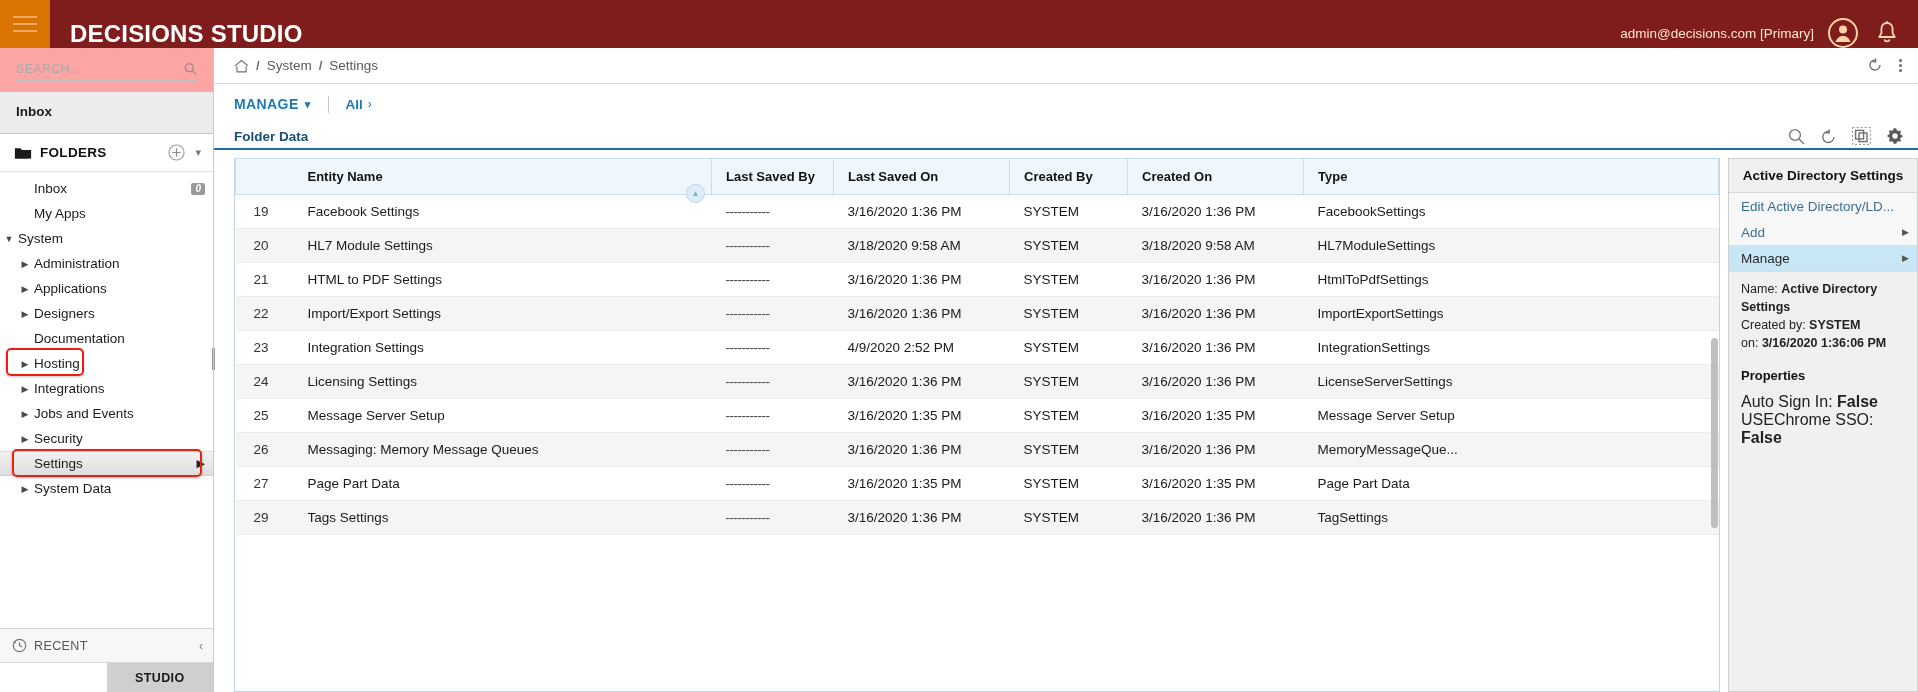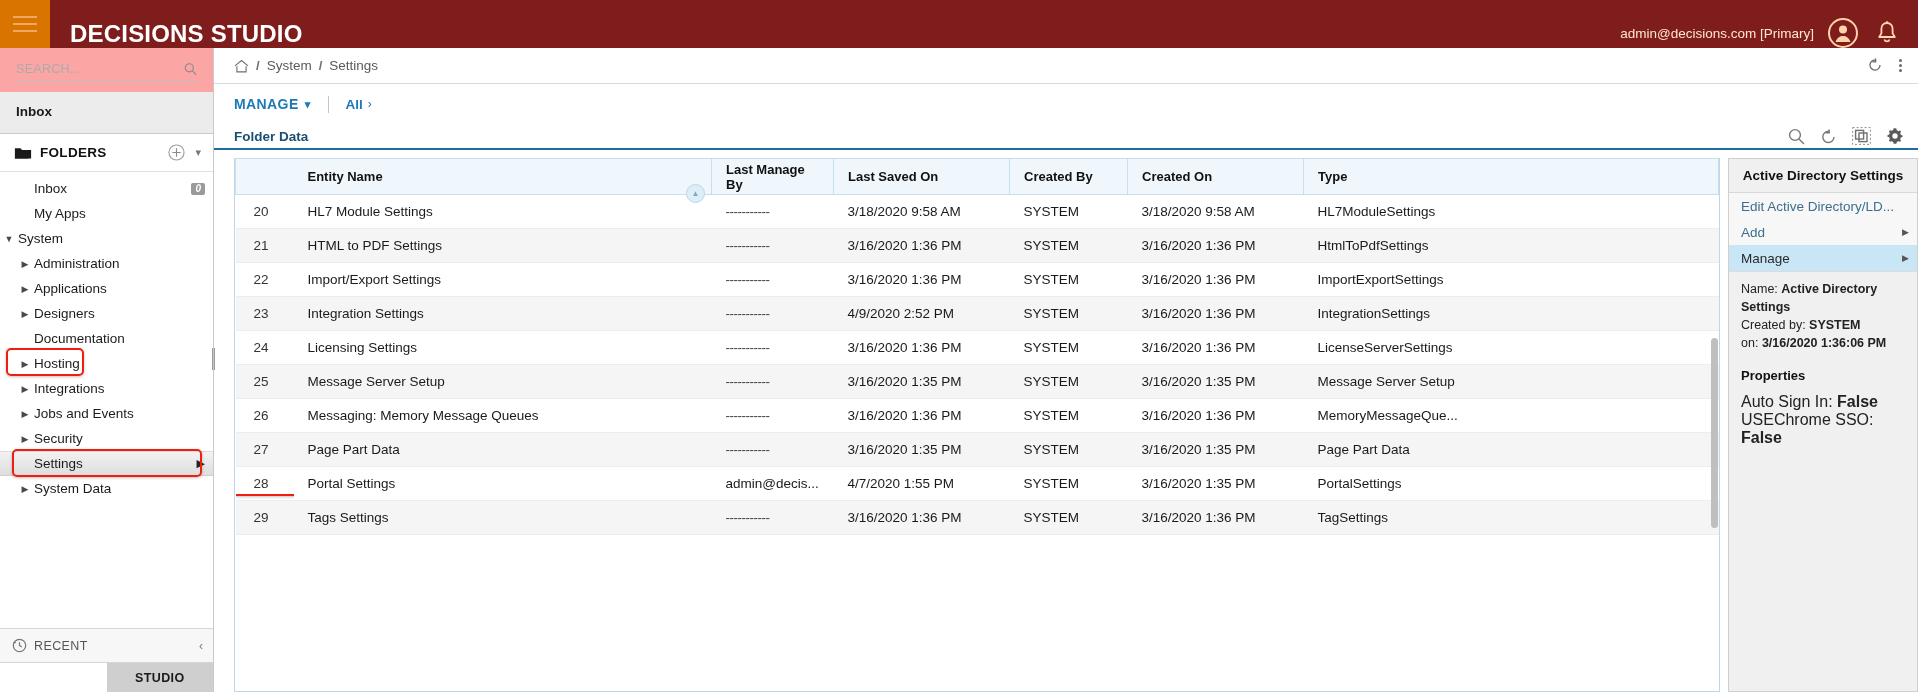--- a/index.html
+++ b/index.html
@@ -412,29 +412,38 @@
 
         <div class="table-wrap">
           <table>
             <thead>
               <tr>
                 <th class="c-idx"></th>
                 <th class="c-name">
                   <span>Entity Name</span>
                   <span class="sort-bubble">▲</span>
                 </th>
-                <th class="c-lsb">Last Manage By</th>
+                <th class="c-lsb">Last Saved By</th>
                 <th class="c-lso">Last Saved On</th>
                 <th class="c-cb">Created By</th>
                 <th class="c-co">Created On</th>
                 <th class="c-type">Type</th>
               </tr>
             </thead>
             <tbody id="tbody">
                 <tr>
+                  <td class="idx">19</td>
+                  <td class="name">Facebook Settings</td>
+                  <td class="dash">-----------</td>
+                  <td>3/16/2020 1:36 PM</td>
+                  <td>SYSTEM</td>
+                  <td>3/16/2020 1:36 PM</td>
+                  <td>FacebookSettings</td>
+                </tr>
+                <tr>
                   <td class="idx">20</td>
                   <td class="name">HL7 Module Settings</td>
                   <td class="dash">-----------</td>
                   <td>3/18/2020 9:58 AM</td>
                   <td>SYSTEM</td>
                   <td>3/18/2020 9:58 AM</td>
                   <td>HL7ModuleSettings</td>
                 </tr>
                 <tr>
                   <td class="idx">21</td>
@@ -491,29 +500,20 @@
                   <td>MemoryMessageQue...</td>
                 </tr>
                 <tr>
                   <td class="idx">27</td>
                   <td class="name">Page Part Data</td>
                   <td class="dash">-----------</td>
                   <td>3/16/2020 1:35 PM</td>
                   <td>SYSTEM</td>
                   <td>3/16/2020 1:35 PM</td>
                   <td>Page Part Data</td>
-                </tr>
-                <tr style="position: relative;">
-                  <td class="idx" style="position: relative;">28<div class="hl-box" style="border-color: rgb(240, 30, 16); left: -5px; top: -3px; width: 160px; height: 32px;"></div></td>
-                  <td class="name">Portal Settings</td>
-                  <td>admin@decis...</td>
-                  <td>4/7/2020 1:55 PM</td>
-                  <td>SYSTEM</td>
-                  <td>3/16/2020 1:35 PM</td>
-                  <td>PortalSettings</td>
                 </tr>
                 <tr>
                   <td class="idx">29</td>
                   <td class="name">Tags Settings</td>
                   <td class="dash">-----------</td>
                   <td>3/16/2020 1:36 PM</td>
                   <td>SYSTEM</td>
                   <td>3/16/2020 1:36 PM</td>
                   <td>TagSettings</td>
                 </tr>

